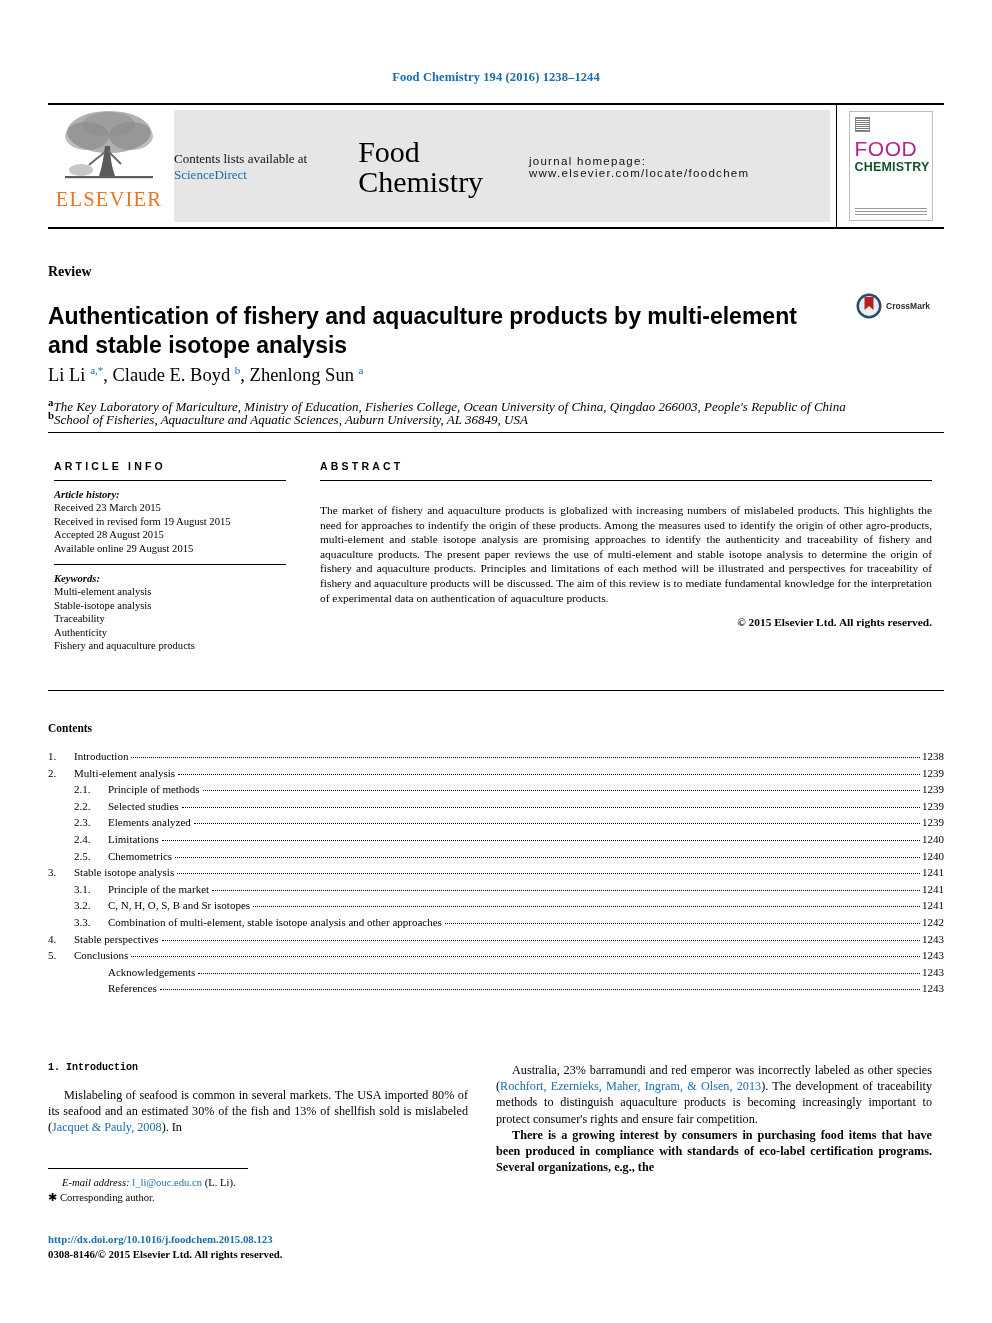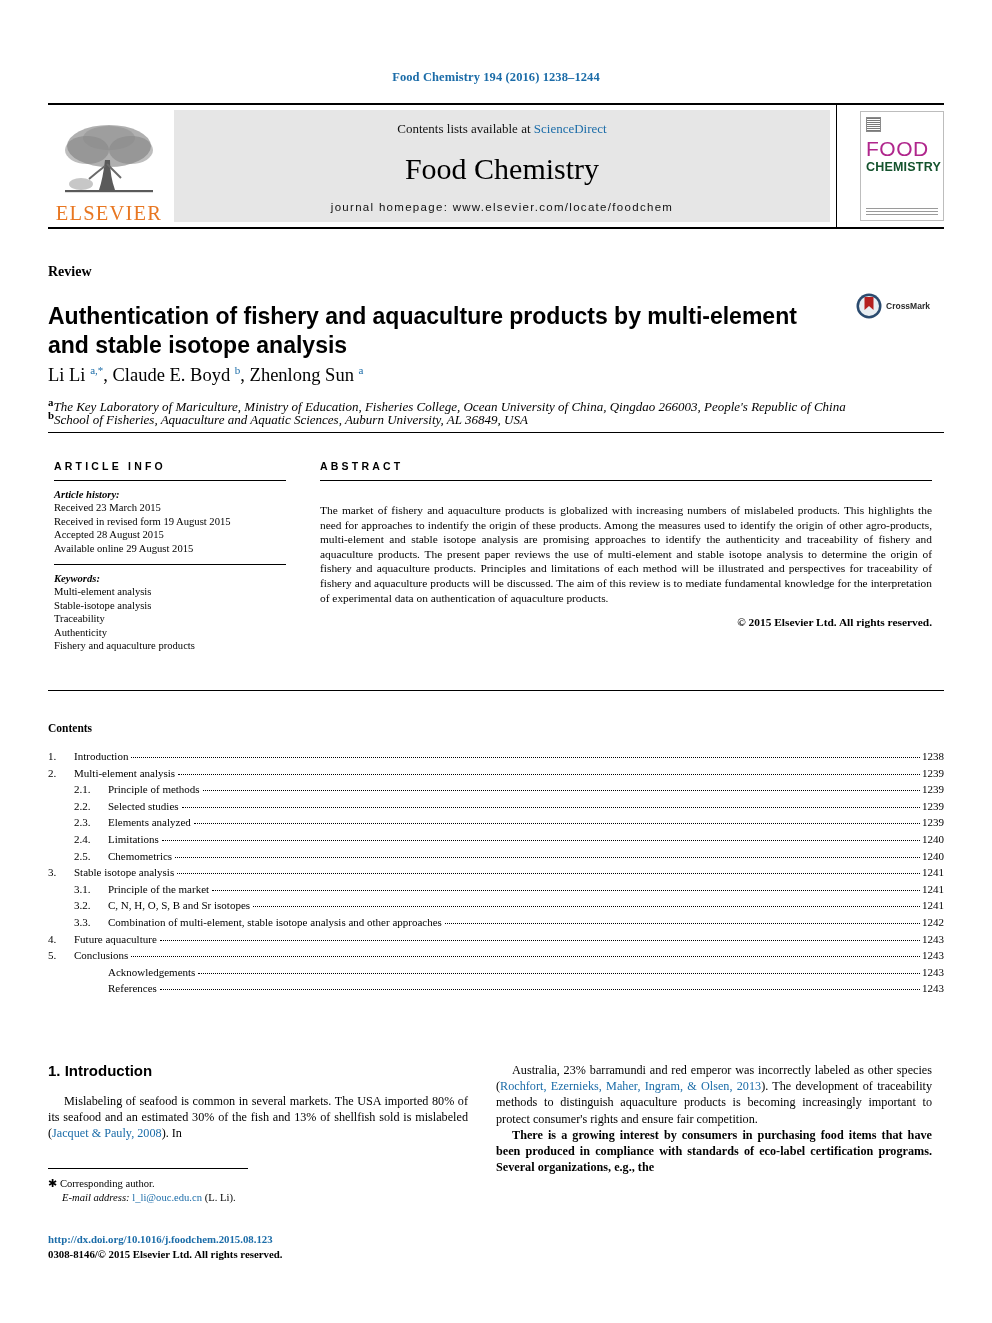--- a/index.html
+++ b/index.html
@@ -32,37 +32,37 @@
     top: 103px; left: 48px; width: 896px; height: 126px;
     border-top: 2.5px solid #000;
     border-bottom: 2.5px solid #000;
   }
   .masthead-inner { display: flex; height: 100%; align-items: stretch; }
 
   .elsevier-logo {
     width: 122px; flex: 0 0 122px;
     display: flex; flex-direction: column;
     align-items: center; justify-content: flex-end;
-    padding-bottom: 4px;
+    padding-bottom: 18px;
   }
   .tree-svg { display: block; }
   .elsevier-word {
     font-family: "Liberation Serif", serif;
     font-size: 20.5px;
     letter-spacing: 1.2px;
     color: #E87722;
     line-height: 1;
     margin-top: 1px;
   }
 
   .masthead-center {
     flex: 1 1 auto;
     background: #e6e6e6;
     margin: 5px 6px 5px 4px;
-    display: flex; flex-direction: column;
+    display: flex; flex-direction: row;
     align-items: center; justify-content: space-between;
     padding: 11px 0 9px 0;
   }
   .contents-line { font-size: 13px; color: #111; }
   .contents-line .sd { color: #1b6ca8; }
   .journal-name {
     font-size: 30px;
     font-family: "Liberation Serif", serif;
     color: #000;
     line-height: 1;
@@ -70,21 +70,21 @@
   .homepage-line {
     font-family: "Liberation Sans", sans-serif;
     font-size: 11.5px;
     letter-spacing: 1.3px;
     color: #111;
   }
 
   .cover-thumb {
     width: 108px; flex: 0 0 108px;
     border-left: 1px solid #000;
-    display: flex; align-items: center; justify-content: flex-end;
+    display: flex; align-items: center; justify-content: center;
   }
   .cover-card {
     width: 84px; height: 110px;
     border: 1px solid #bdbdbd;
     background: #fff;
     position: relative;
     padding: 5px;
   }
   .cover-badge {
     width: 15px; height: 15px;
@@ -204,22 +204,22 @@
     margin: 0 2px 0 3px;
     position: relative; top: -2px;
     border-bottom: 1.3px dotted #000;
   }
   .toc-page { flex: 0 0 auto; text-align: right; }
 
   
   .col-left  { position: absolute; left: 48px; top: 1062px; width: 420px; }
   .col-right { position: absolute; left: 496px; top: 1062px; width: 436px; }
   .h2 {
-    font-size: 15px; font-weight: bold;
-    font-family: Liberation Sans, sans-serif;
+    font-size: 10px; font-weight: bold;
+    font-family: Liberation Mono, monospace;
     margin: 0 0 14px 0;
   }
   .para {
     font-size: 12.2px; line-height: 16.2px;
     text-align: justify;
     text-indent: 16px;
     margin: 0;
   }
   .para + .para { margin-top: 0; font-weight: bold; }
   a.ref, .ref { color: #1b6ca8; text-decoration: none; }
@@ -412,21 +412,21 @@
       </div>
       <div class="toc-row">
         <span class="toc-num"></span>
         <span class="toc-num2">3.3.</span>
         <span class="toc-label">Combination of multi-element, stable isotope analysis and other approaches</span>
         <span class="toc-dots"></span>
         <span class="toc-page">1242</span>
       </div>
       <div class="toc-row">
         <span class="toc-num">4.</span>
-        <span class="toc-label">Future aquaculture</span>
+        <span class="toc-label">Stable perspectives</span>
         <span class="toc-dots"></span>
         <span class="toc-page">1243</span>
       </div>
       <div class="toc-row">
         <span class="toc-num">5.</span>
         <span class="toc-label">Conclusions</span>
         <span class="toc-dots"></span>
         <span class="toc-page">1243</span>
       </div>
       <div class="toc-row">
@@ -449,29 +449,29 @@
     <div class="h2">1. Introduction</div>
     <p class="para">Mislabeling of seafood is common in several markets. The USA imported 80% of its seafood and an estimated 30% of the fish and 13% of shellfish sold is mislabeled (<span class="ref">Jacquet &amp; Pauly, 2008</span>). In</p>
   </div>
   <div class="col-right">
     <p class="para">Australia, 23% barramundi and red emperor was incorrectly labeled as other species (<span class="ref">Rochfort, Ezernieks, Maher, Ingram, &amp; Olsen, 2013</span>). The development of traceability methods to distinguish aquaculture products is becoming increasingly important to protect consumer's rights and ensure fair competition.</p>
     <p class="para">There is a growing interest by consumers in purchasing food items that have been produced in compliance with standards of eco-label certification programs. Several organizations, e.g., the</p>
   </div>
 
   <div class="foot-rule"></div>
   <div class="footnote">
-    <div>
-      <span class="star">✱</span>
-      <span>Corresponding author.</span>
-    </div>
     <div style="padding-left:14px">
       <span class="em">E-mail address:</span>
       <span class="ref">l_li@ouc.edu.cn</span>
       <span>(L. Li).</span>
     </div>
+    <div>
+      <span class="star">✱</span>
+      <span>Corresponding author.</span>
+    </div>
   </div>
 
   <div class="footer-block">
     <div class="doi">http://dx.doi.org/10.1016/j.foodchem.2015.08.123</div>
     <div class="issn">0308-8146/© 2015 Elsevier Ltd. All rights reserved.</div>
   </div>
 
 </div>
 
 </body></html>

